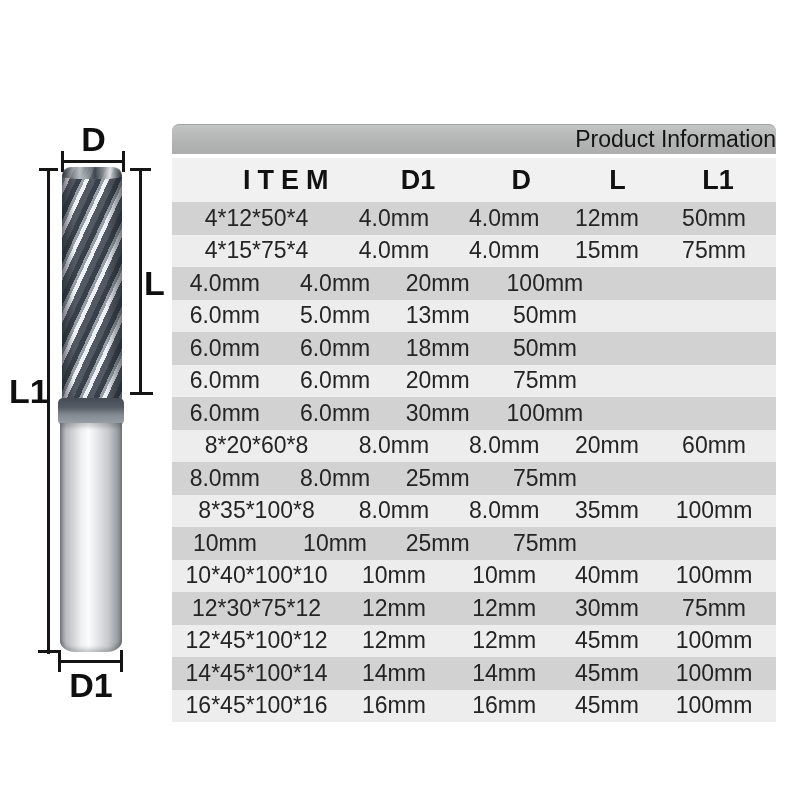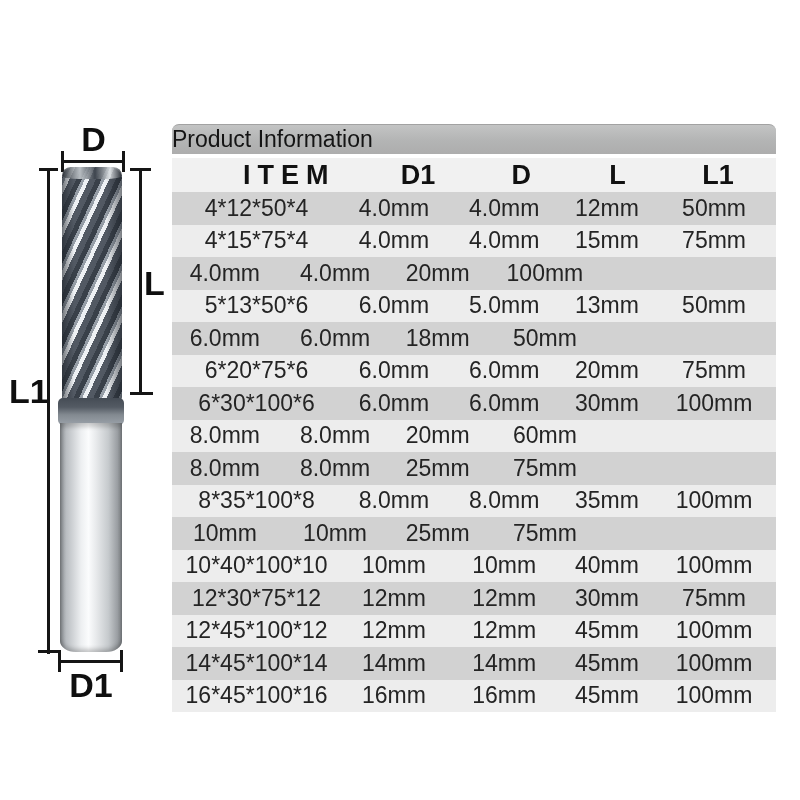--- a/index.html
+++ b/index.html
@@ -59,25 +59,25 @@
     border-radius:0 0 16px 16px / 0 0 11px 11px;
     box-shadow: inset 0 -3px 4px rgba(0,0,0,.22), inset 0 4px 4px rgba(0,0,0,.18);
   }
 
   
   .panel { position:absolute; left:172px; top:124px; width:604px; }
   .title-bar {
     height:29px; border-radius:7px 7px 0 0;
     background:linear-gradient(180deg, #c3c4c4 0%, #b3b4b4 55%, #adadad 100%);
     border-top:1px solid #a2a2a2;
-    display:flex; align-items:center; justify-content:flex-start;
+    display:flex; align-items:center; justify-content:flex-end;
     font-size:23px; color:#141414;
   }
   .thead {
-    margin-top:4px; height:34px; background:var(--header-row,#f1f1f1);
+    margin-top:4px; height:44px; background:var(--header-row,#f1f1f1);
     display:flex; align-items:center; font-weight:bold; font-size:27px; color:#111;padding-left:38px;
   }
   .thead .cell.col0 { letter-spacing:7px; }
   .trow { height:32.5px; display:flex; align-items:center; font-size:23px; color:#242424; }
   .trow.odd  { background:var(--row-dark,#d2d2d2); }
   .trow.even { background:var(--row-light,#ededed); }
   .cell { text-align:center; white-space:nowrap; }
   .col0 { width:28%; }  .col1 { width:17.5%; }  .col2 { width:19%; }
   .col3 { width:15%; }  .col4 { width:20.5%; }
 </style>
@@ -139,47 +139,45 @@
           <div class="cell col3">15mm</div>
           <div class="cell col4">75mm</div>
         </div>
         <div class="trow odd">
           <div class="cell col1">4.0mm</div>
           <div class="cell col2">4.0mm</div>
           <div class="cell col3">20mm</div>
           <div class="cell col4">100mm</div>
         </div>
         <div class="trow even">
-          <div class="cell col0">5*13*50*6</div>
           <div class="cell col1">6.0mm</div>
           <div class="cell col2">5.0mm</div>
           <div class="cell col3">13mm</div>
           <div class="cell col4">50mm</div>
         </div>
         <div class="trow odd">
           <div class="cell col1">6.0mm</div>
           <div class="cell col2">6.0mm</div>
           <div class="cell col3">18mm</div>
           <div class="cell col4">50mm</div>
         </div>
         <div class="trow even">
-          <div class="cell col0">6*20*75*6</div>
           <div class="cell col1">6.0mm</div>
           <div class="cell col2">6.0mm</div>
           <div class="cell col3">20mm</div>
           <div class="cell col4">75mm</div>
         </div>
         <div class="trow odd">
-          <div class="cell col0">6*30*100*6</div>
           <div class="cell col1">6.0mm</div>
           <div class="cell col2">6.0mm</div>
           <div class="cell col3">30mm</div>
           <div class="cell col4">100mm</div>
         </div>
         <div class="trow even">
+          <div class="cell col0">8*20*60*8</div>
           <div class="cell col1">8.0mm</div>
           <div class="cell col2">8.0mm</div>
           <div class="cell col3">20mm</div>
           <div class="cell col4">60mm</div>
         </div>
         <div class="trow odd">
           <div class="cell col1">8.0mm</div>
           <div class="cell col2">8.0mm</div>
           <div class="cell col3">25mm</div>
           <div class="cell col4">75mm</div>

